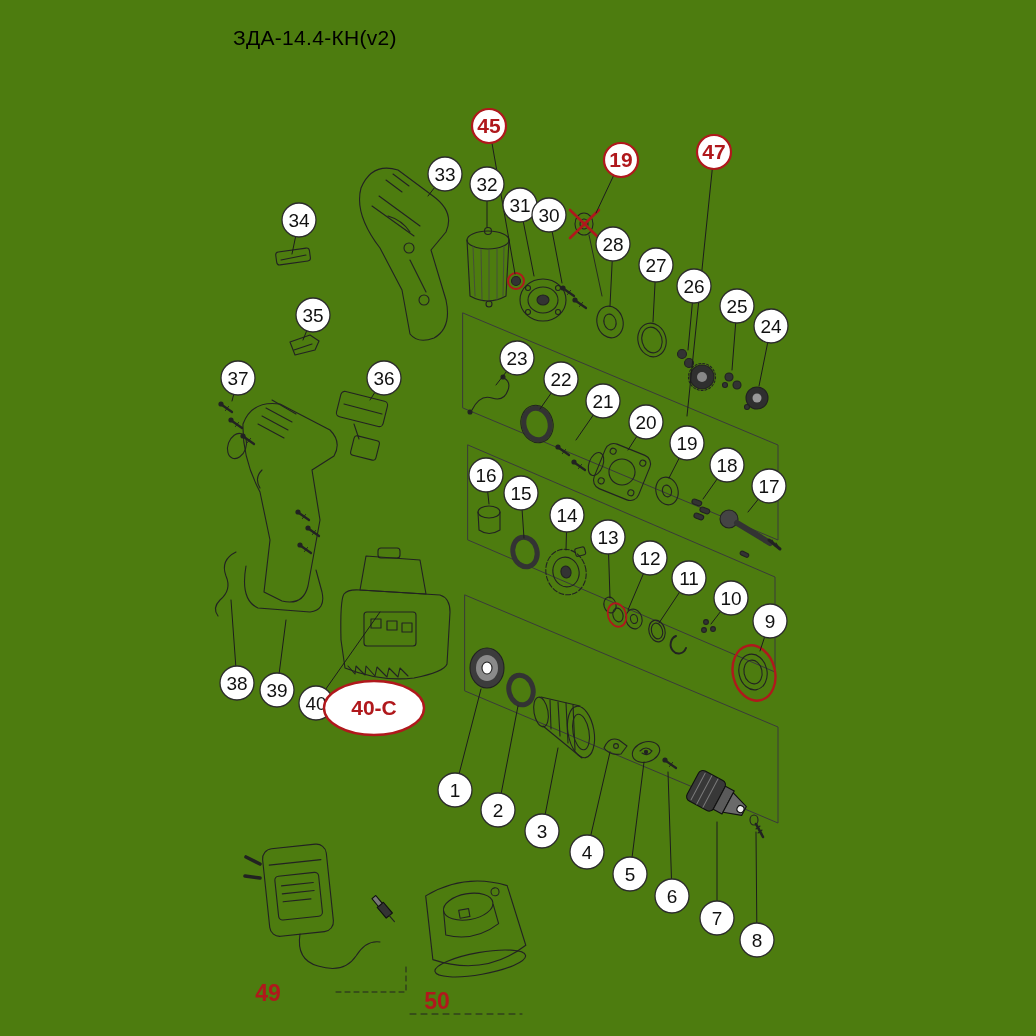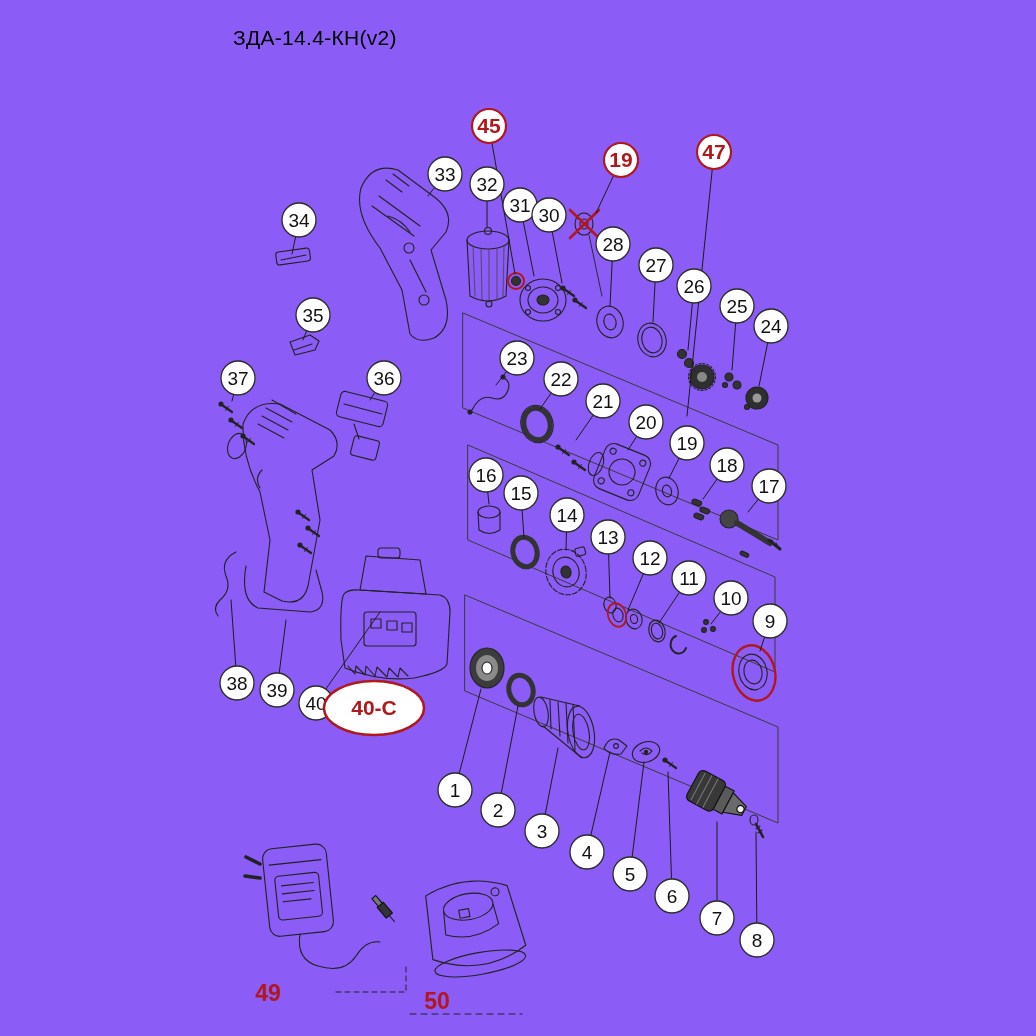--- a/index.html
+++ b/index.html
@@ -1,16 +1,16 @@
 <!DOCTYPE html>
 <html><head>
 <meta charset="utf-8">
 <style>
   html,body{margin:0;padding:0;background:#ffffff;}
-  .stage{position:relative;width:1036px;height:1036px;background:#8b5cf6;
+  .stage{position:relative;width:1036px;height:1036px;background:#4d7c0f;
          font-family:"Liberation Sans",sans-serif;overflow:hidden;}
   .title{position:absolute;left:233px;top:26px;font-size:21px;color:#000;letter-spacing:.3px;}
   svg.diagram{position:absolute;left:0;top:0;}
 </style>
 </head>
 <body>
 
 <div class="stage">
   <div class="title">ЗДА-14.4-КН(v2)</div>
 

